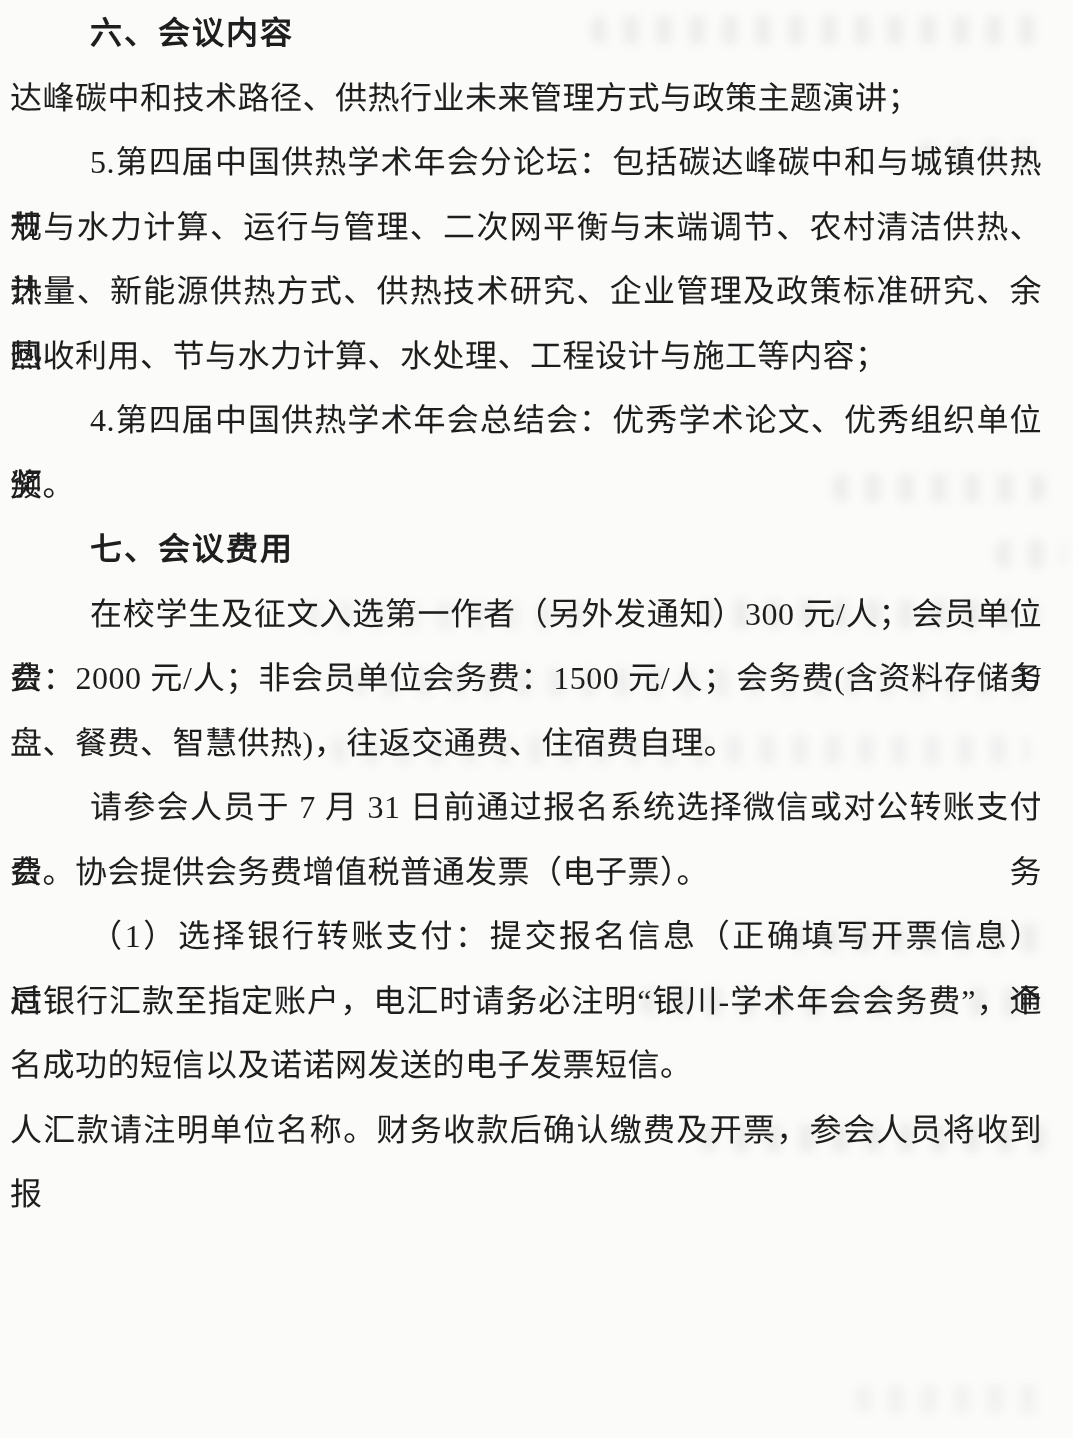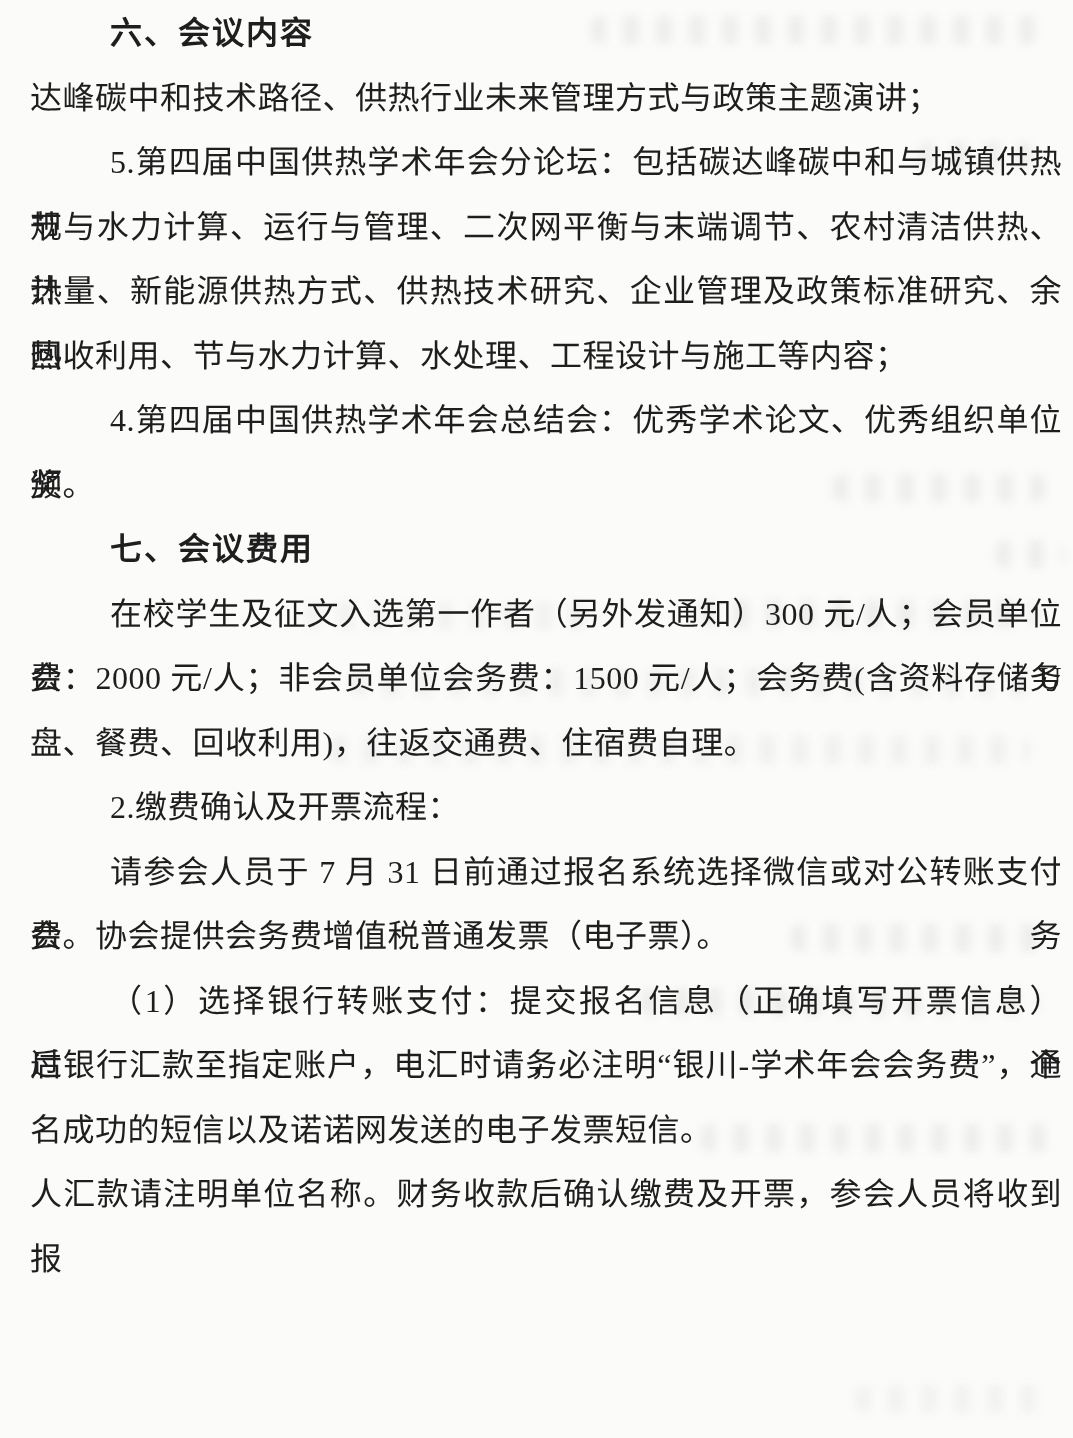--- a/index.html
+++ b/index.html
@@ -12,21 +12,21 @@
     width: 1073px;
     height: 1438px;
     margin: 0 auto;
     background: #fbfbfa;
     overflow: hidden;
     font-family: "Liberation Serif", "DejaVu Serif", serif;
     color: #1e1e1e;
   }
   .doc {
     position: absolute;
-    left: 30px;
+    left: 10px;
     top: 1px;
     width: 1032px;
   }
   .line {
     height: 64.5px;
     line-height: 64.5px;
     font-size: 32px;
     text-align: left;
     letter-spacing: 0.5px;
     white-space: pre-wrap;
@@ -81,22 +81,21 @@
     <div class="line">达峰碳中和技术路径、供热行业未来管理方式与政策主题演讲；</div>
     <div class="line fill indent">5.第四届中国供热学术年会分论坛：包括碳达峰碳中和与城镇供热规</div>
     <div class="line fill">节与水力计算、运行与管理、二次网平衡与末端调节、农村清洁供热、热</div>
     <div class="line fill">计量、新能源供热方式、供热技术研究、企业管理及政策标准研究、余热</div>
     <div class="line">回收利用、节与水力计算、水处理、工程设计与施工等内容；</div>
     <div class="line fill indent">4.第四届中国供热学术年会总结会：优秀学术论文、优秀组织单位颁</div>
     <div class="line">奖。</div>
     <div class="line heading indent">七、会议费用</div>
     <div class="line fill indent">在校学生及征文入选第一作者（另外发通知）300 元/人；会员单位会务</div>
     <div class="line fill">费：2000 元/人；非会员单位会务费：1500 元/人；会务费(含资料存储 U</div>
-    <div class="line">盘、餐费、回收利用)，往返交通费、住宿费自理。</div>
-    <div class="line indent">2.缴费确认及开票流程：</div>
+    <div class="line">盘、餐费、智慧供热)，往返交通费、住宿费自理。</div>
     <div class="line fill indent">请参会人员于 7 月 31 日前通过报名系统选择微信或对公转账支付会务</div>
     <div class="line">费。协会提供会务费增值税普通发票（电子票）。</div>
     <div class="line fill indent">（1）选择银行转账支付：提交报名信息（正确填写开票信息）后，通</div>
     <div class="line fill">过银行汇款至指定账户，电汇时请务必注明“银川-学术年会会务费”，个</div>
     <div class="line">名成功的短信以及诺诺网发送的电子发票短信。</div>
     <div class="line fill">人汇款请注明单位名称。财务收款后确认缴费及开票，参会人员将收到报</div>
   </div>
 
 </div>
 

